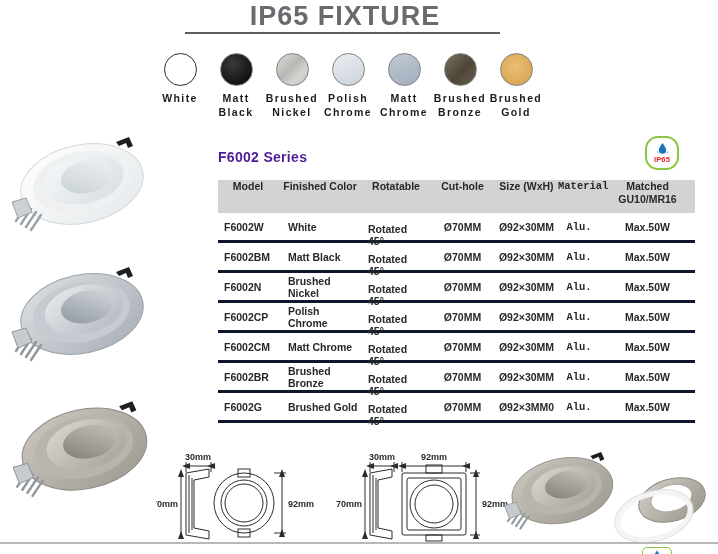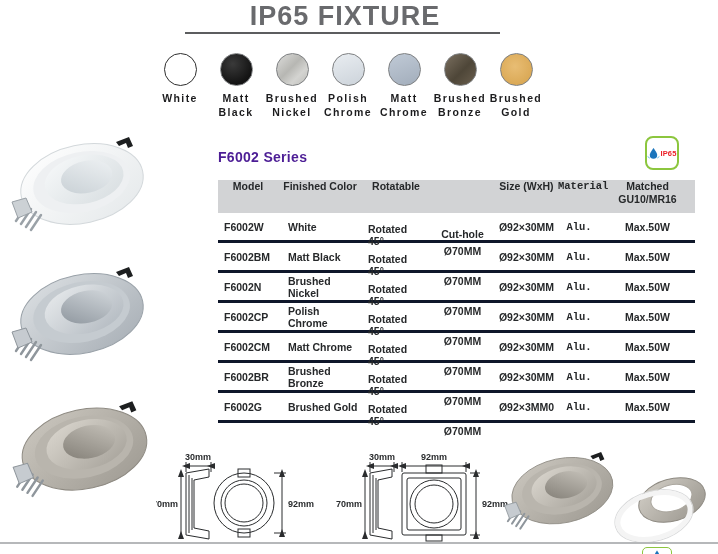--- a/index.html
+++ b/index.html
@@ -27,34 +27,34 @@
   .sw-brushed-gold{background:radial-gradient(circle at 45% 40%, #e8bd74, #d9a753 80%);}
   .finish .label{
     margin-top:6px;font-size:10.5px;font-weight:bold;letter-spacing:1.4px;
     line-height:1.3;text-align:center;color:#1c1c1e;
   }
   
   .series{position:absolute;left:218px;top:149px;font-size:14px;font-weight:bold;letter-spacing:.3px;color:#4c1d95;}
   
   .badge{
     position:absolute;left:645px;top:136px;width:34px;height:34px;background:#fff;
-    border:2px solid #8cc63e;border-radius:8px;display:flex;flex-direction:row;
+    border:2px solid #8cc63e;border-radius:13px;display:flex;flex-direction:column;
     align-items:center;justify-content:center;
   }
   .badge .ip-label{font-size:7.5px;font-weight:bold;color:#ec2027;letter-spacing:.2px;line-height:1;margin-top:1px;}
   .badge-partial{
     position:absolute;left:642px;top:547px;width:30px;height:22px;background:#fff;
     border:1.5px solid #8cc63e;border-radius:5px;display:flex;justify-content:center;
   }
   
   .spec-table{position:absolute;left:218px;top:180px;width:477px;font-weight:bold;color:#26282a;}
   .thead{display:flex;align-items:flex-start;background:#d2d3d5;height:33px;font-size:10.5px;}
   .thead .c{text-align:center;line-height:1.25;}
   .trow{display:flex;align-items:center;height:30px;border-bottom:3px solid #0f172a;font-size:10.5px;}
-  .c1{width:60px;} .c2{width:84px;} .c3{width:68px;} .c4{width:65px;margin-top:48px;}
+  .c1{width:60px;} .c2{width:84px;} .c3{width:68px;} .c4{width:65px;}
   .c5{width:63px;} .c6{width:42px;font-family:Liberation Mono, monospace;} .c7{width:95px;}
   .trow .c1{padding-left:6px;} .trow .c2{padding-left:10px;}
   .trow .c3{padding-left:6px;word-spacing:6px;margin-top:16px;}
   .trow .c4,.trow .c5,.trow .c6,.trow .c7{text-align:center;}
   
   .abs{position:absolute;}
   .dim-text{font-size:9px;font-weight:bold;fill:#2a2c2e;font-family:"Liberation Sans",sans-serif;}
   .bottom-line{position:absolute;left:0;top:542px;width:718px;height:2px;background:#b6b8ba;}
 </style>
 </head>

